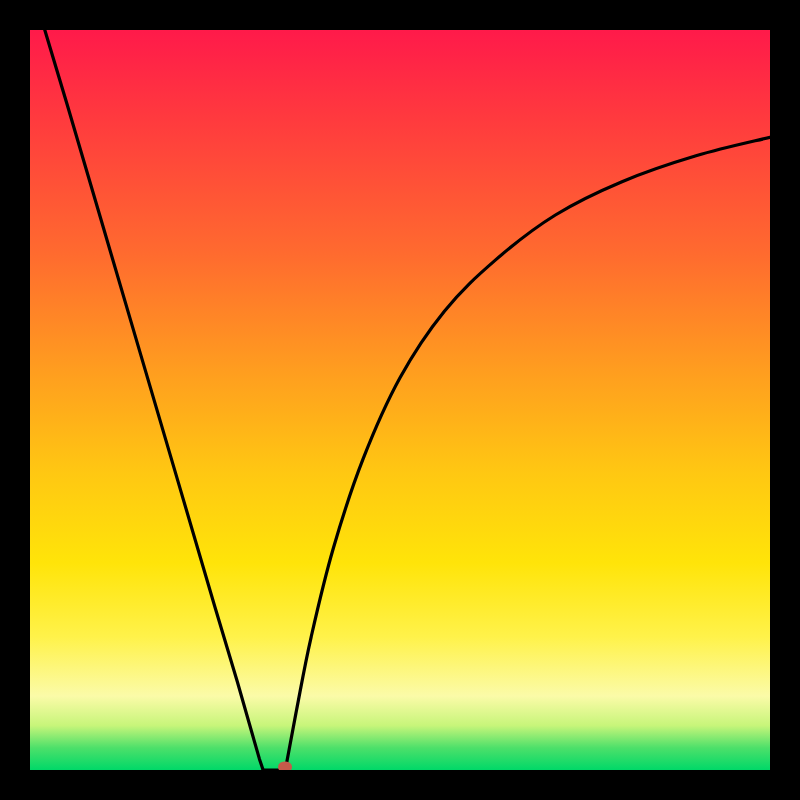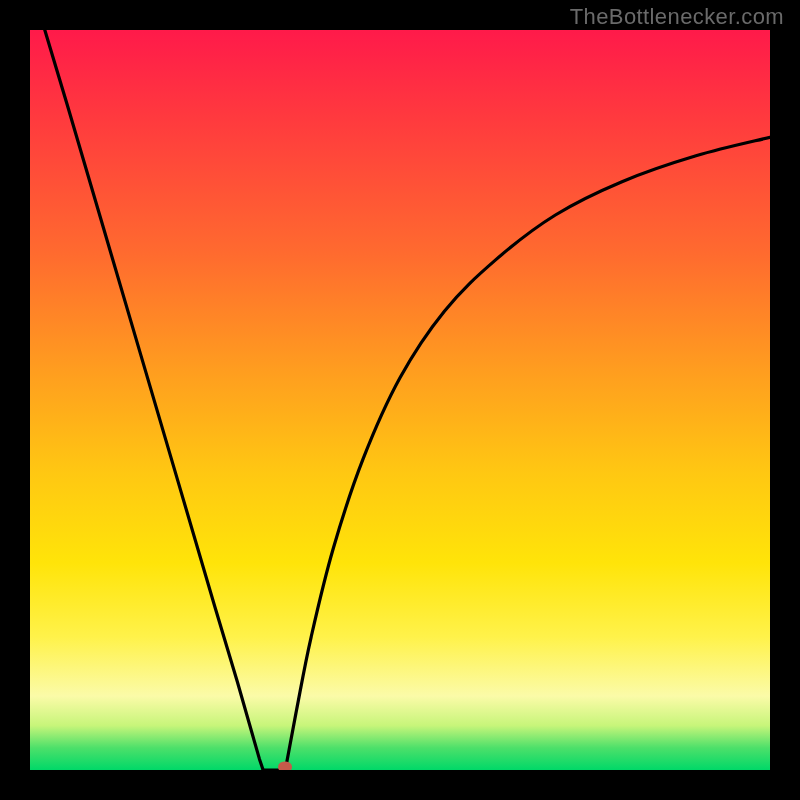--- a/index.html
+++ b/index.html
@@ -66,21 +66,20 @@
     height: 11px;
     background: #c45a4a;
     border-radius: 50% / 55%;
     transform: translate(-50%, -50%);
   }
 </style>
 </head>
 <body>
 
 <div class="frame">
-  <div class="watermark">TheBottlenecker.com</div>
 
   <div class="plot-area">
     <div class="gradient-bg"></div>
 
     <svg class="curve" viewBox="0 0 740 740" preserveAspectRatio="none">
       <path id="curve-path-left" fill="none" stroke="#000" stroke-width="3.2" stroke-linecap="round" stroke-linejoin="round" d="M 14.80 0.00 L 37.00 74.00 L 74.00 199.80 L 111.00 325.60 L 148.00 451.40 L 185.00 577.20 L 207.20 651.20 L 222.00 703.00 L 229.40 728.90 L 233.10 740.00"></path>
       <path id="curve-path-floor" fill="none" stroke="#000" stroke-width="3.2" stroke-linecap="round" stroke-linejoin="round" d="M 233.10 740.00 L 244.20 740.00 L 255.30 740.00"></path>
       <path id="curve-path-right" fill="none" stroke="#000" stroke-width="3.2" stroke-linecap="round" stroke-linejoin="round" d="M 255.30 740.00 C 257.30 729.34, 261.74 704.78, 266.40 680.80 C 271.06 656.82, 274.54 636.10, 281.20 606.80 C 287.86 577.50, 294.08 549.97, 303.40 518.00 C 312.72 486.03, 321.01 459.84, 333.00 429.20 C 344.99 398.56, 355.35 374.44, 370.00 347.80 C 384.65 321.16, 397.08 302.51, 414.40 281.20 C 431.72 259.89, 446.22 246.72, 466.20 229.40 C 486.18 212.08, 502.76 198.99, 525.40 185.00 C 548.04 171.01, 566.69 162.36, 592.00 151.70 C 617.31 141.04, 639.36 133.79, 666.00 125.80 C 692.64 117.81, 726.68 110.63, 740.00 107.30"></path>
     </svg>
 

